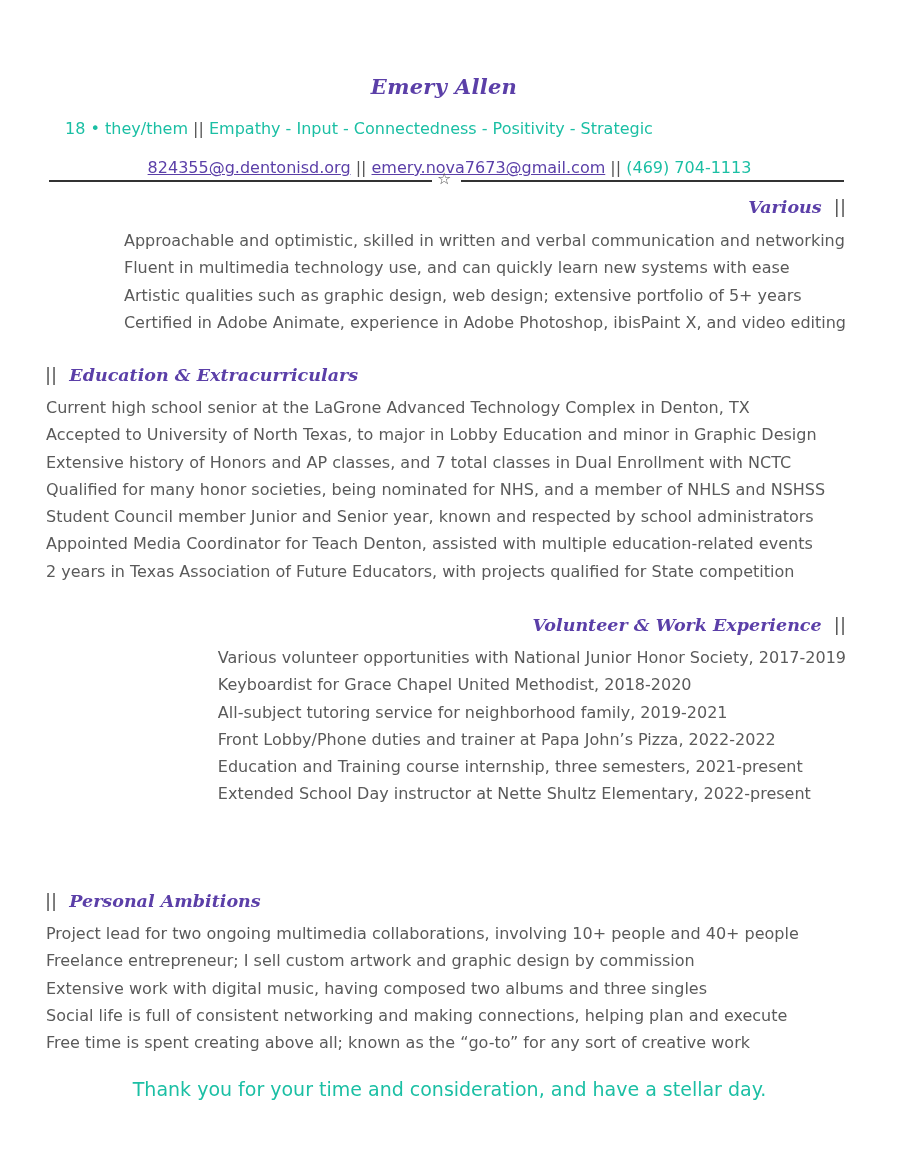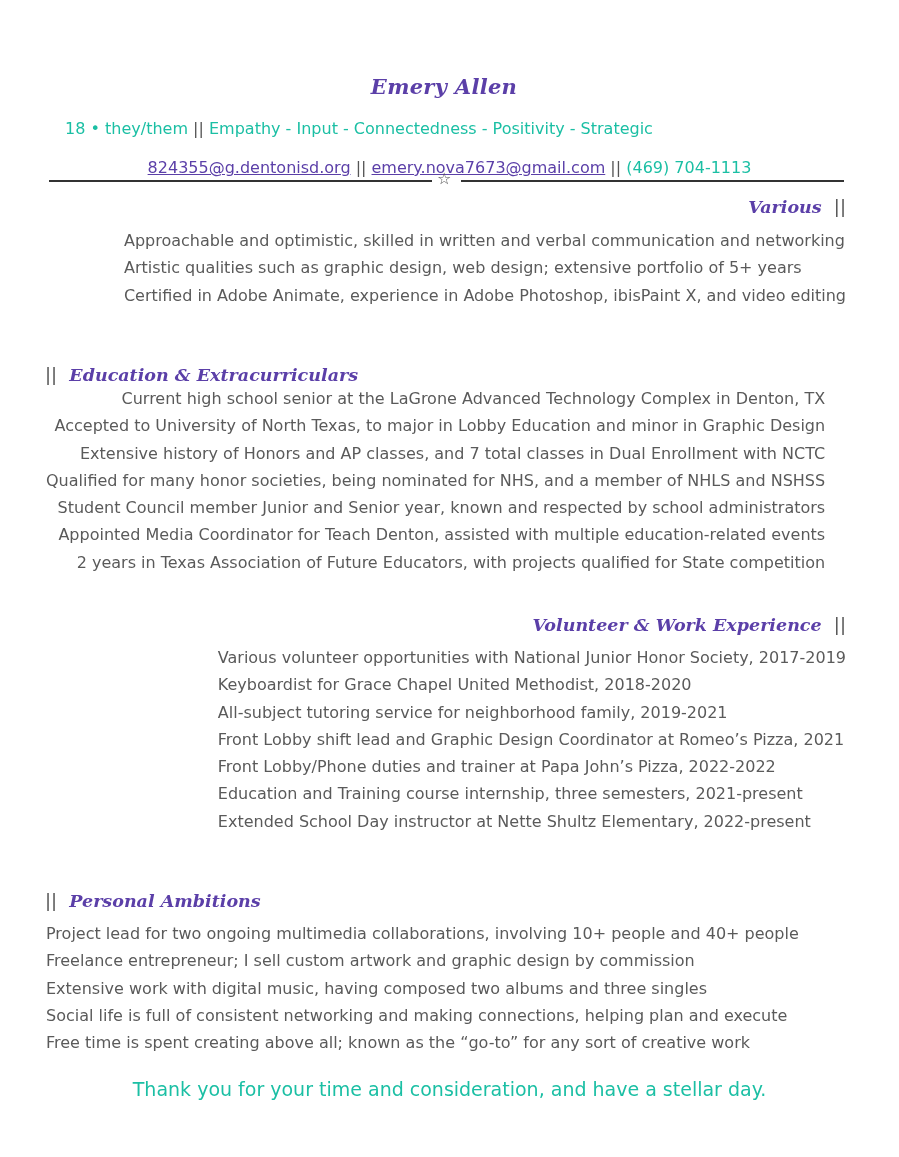--- a/index.html
+++ b/index.html
@@ -64,47 +64,47 @@
     <span class="star">☆</span>
     <div class="line r"></div>
   </div>
 
   <div class="section-head right-head" style="top:196px;">
     <span>Various</span>&nbsp;
     <span class="bars">||</span>
   </div>
   <div class="lines right" style="top:227px;">
     <div>Approachable and optimistic, skilled in written and verbal communication and networking</div>
+    <div>Fluent in multimedia technology use, and can quickly learn new systems with ease</div>
     <div>Artistic qualities such as graphic design, web design; extensive portfolio of 5+ years</div>
     <div>Certified in Adobe Animate, experience in Adobe Photoshop, ibisPaint X, and video editing</div>
   </div>
 
   <div class="section-head left-head" style="top:364px;">
     <span class="bars">||</span>&nbsp;
     <span>Education &amp; Extracurriculars</span>
   </div>
-  <div class="lines left" style="top:385px;text-align:right;">
+  <div class="lines left" style="top:394px;">
     <div>Current high school senior at the LaGrone Advanced Technology Complex in Denton, TX</div>
     <div>Accepted to University of North Texas, to major in Lobby Education and minor in Graphic Design</div>
     <div>Extensive history of Honors and AP classes, and 7 total classes in Dual Enrollment with NCTC</div>
     <div>Qualified for many honor societies, being nominated for NHS, and a member of NHLS and NSHSS</div>
     <div>Student Council member Junior and Senior year, known and respected by school administrators</div>
     <div>Appointed Media Coordinator for Teach Denton, assisted with multiple education-related  events</div>
     <div>2 years in Texas Association of Future Educators, with projects qualified for State competition</div>
   </div>
 
   <div class="section-head right-head" style="top:614px;">
     <span>Volunteer &amp; Work Experience</span>&nbsp;
     <span class="bars">||</span>
   </div>
   <div class="lines right" style="top:644px;">
     <div>Various volunteer opportunities with National Junior Honor Society, 2017-2019</div>
     <div>Keyboardist for Grace Chapel United Methodist, 2018-2020</div>
     <div>All-subject tutoring service for neighborhood family, 2019-2021</div>
-    <div>Front Lobby shift lead and Graphic Design Coordinator at Romeo’s Pizza, 2021</div>
     <div>Front Lobby/Phone duties and trainer at Papa John’s Pizza, 2022-2022</div>
     <div>Education and Training course internship, three semesters, 2021-present</div>
     <div>Extended School Day instructor at Nette Shultz Elementary, 2022-present</div>
   </div>
 
   <div class="section-head left-head" style="top:890px;">
     <span class="bars">||</span>&nbsp;
     <span>Personal Ambitions</span>
   </div>
   <div class="lines left" style="top:920px;">

